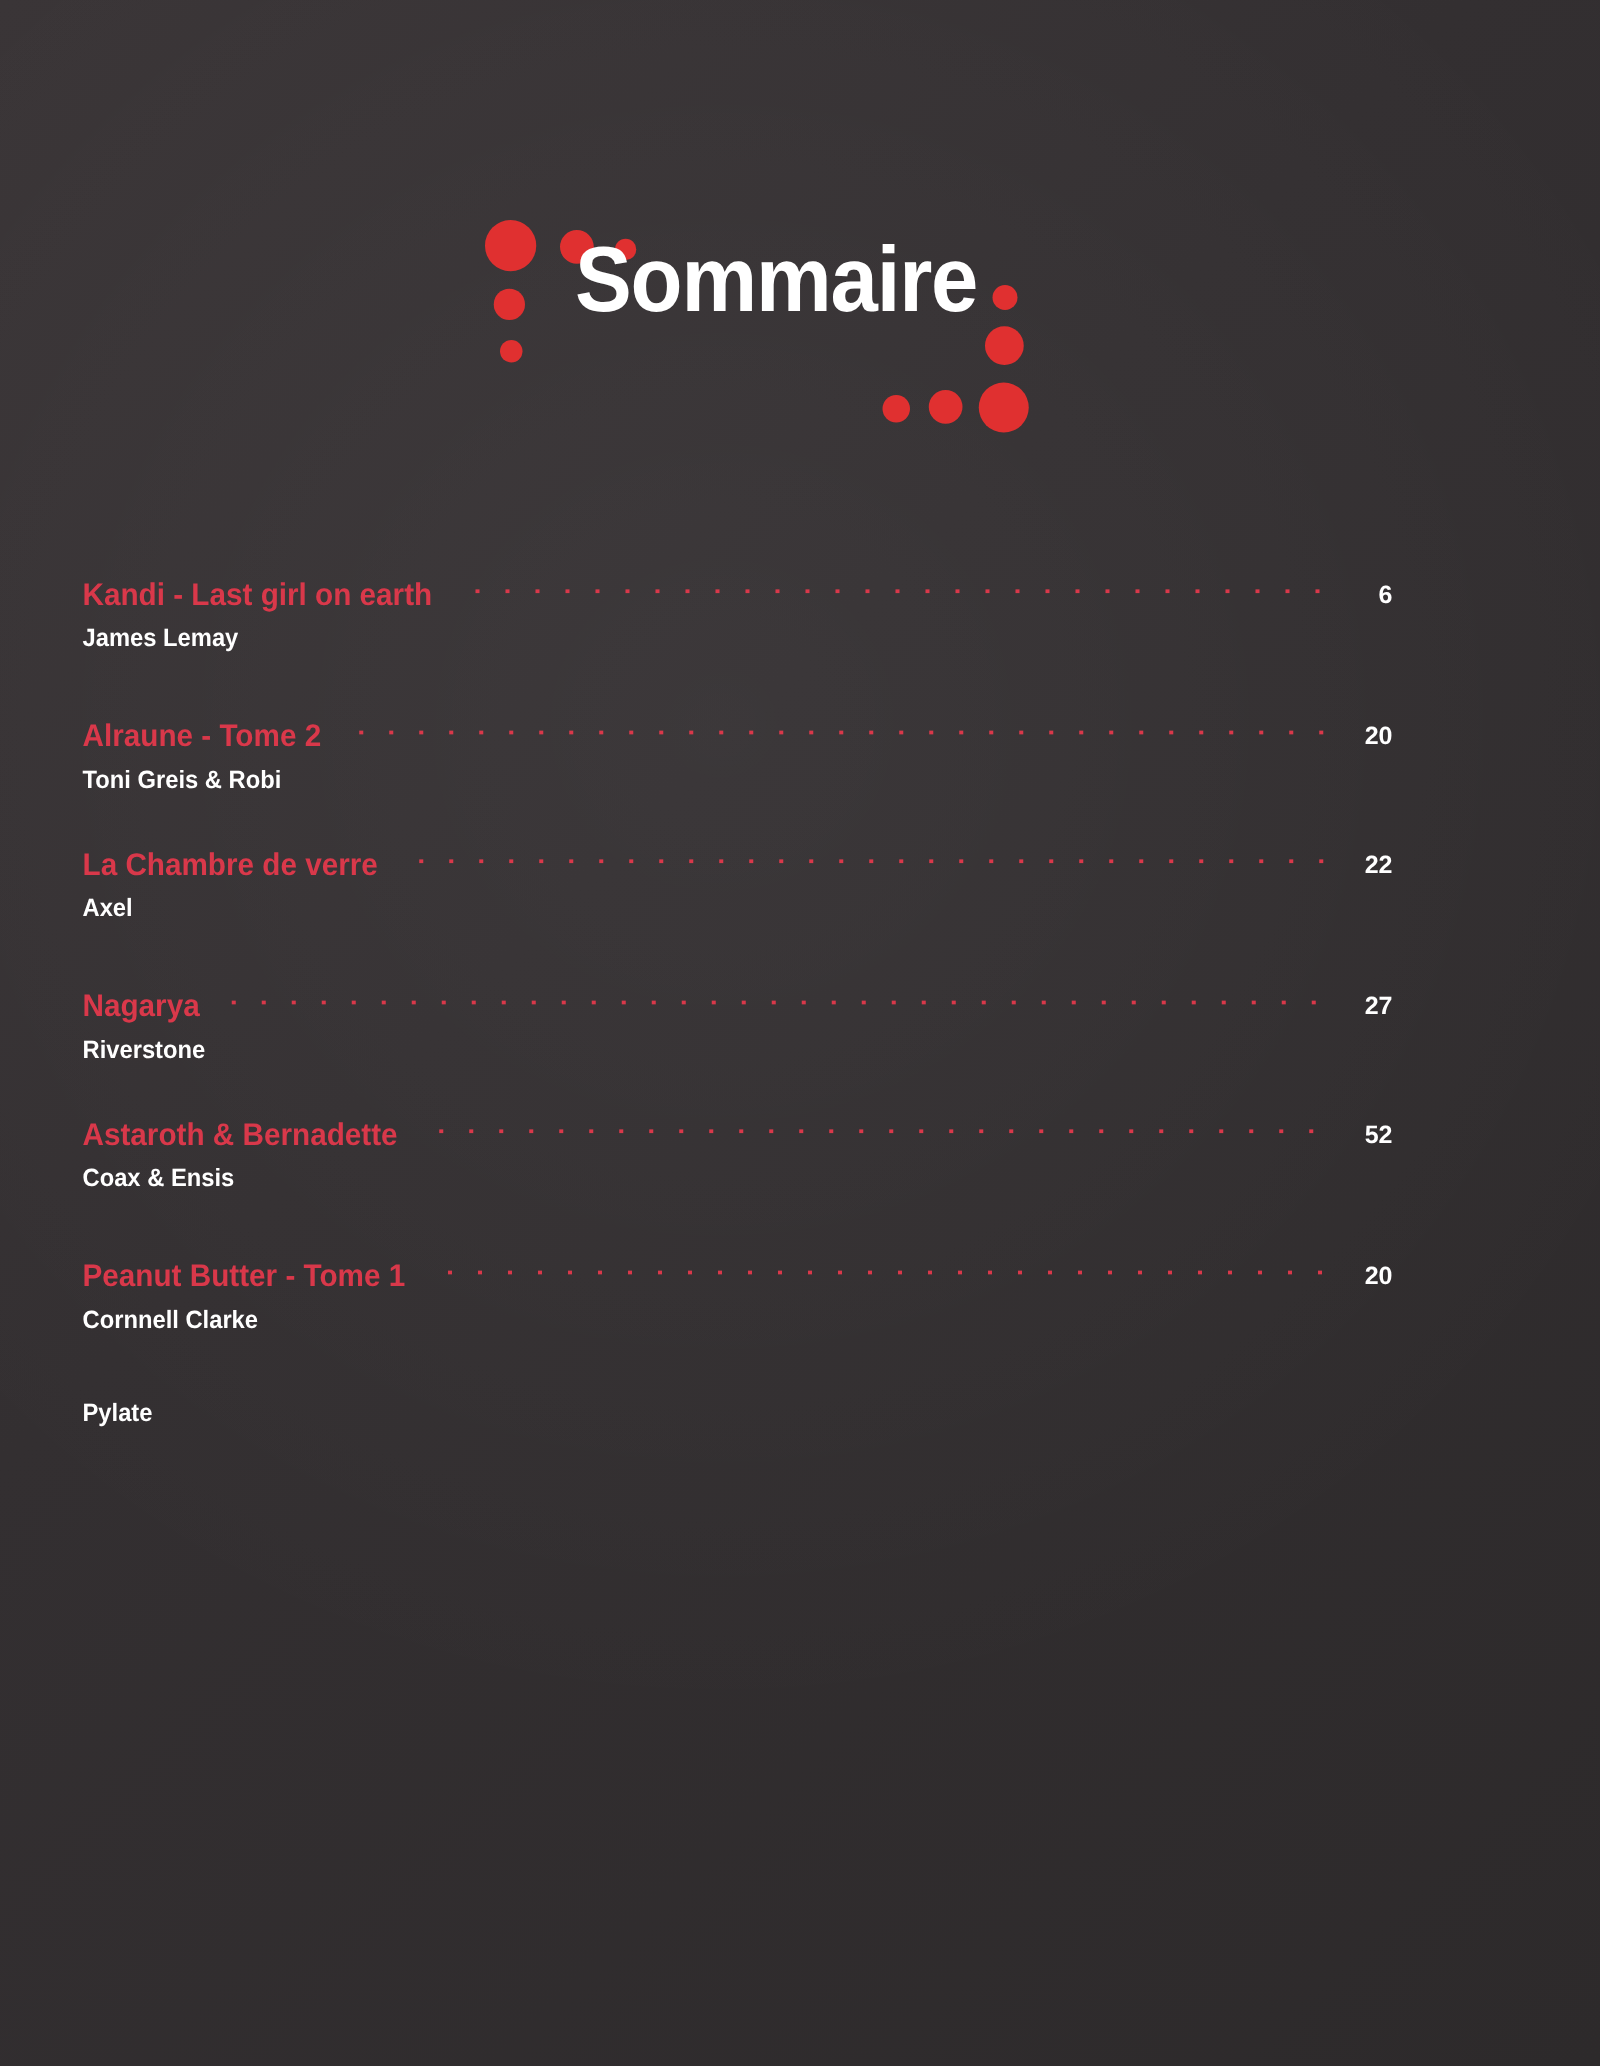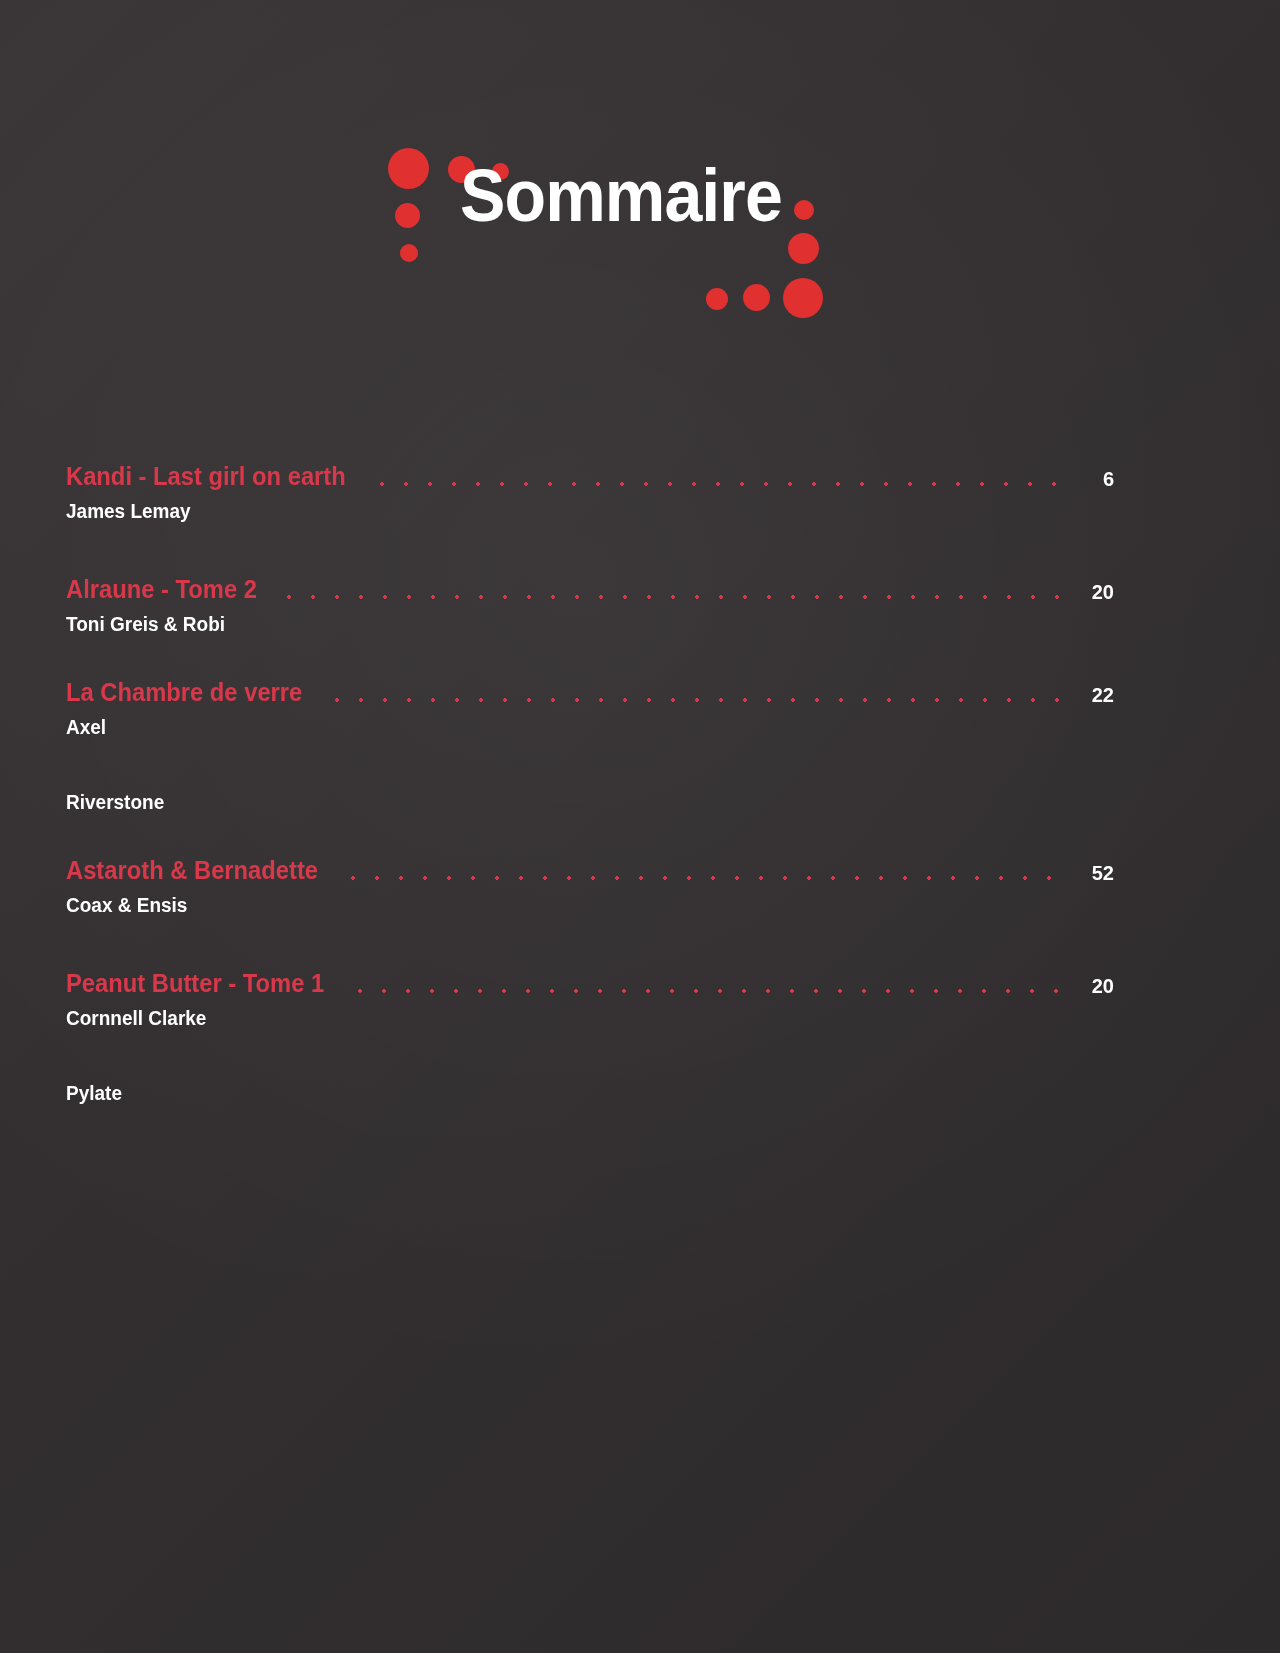--- a/index.html
+++ b/index.html
@@ -26,21 +26,21 @@
   .page {
     position: relative;
     width: 100%;
     height: 100%;
   }
 
   
   .header {
     position: absolute;
     left: 0;
-    top: 118px;
+    top: 146px;
     width: 100%;
     height: 230px;
   }
   .header-inner {
     position: relative;
     width: 460px;
     margin: 0 auto;
     margin-left: 400px;
     height: 230px;
   }
@@ -79,21 +79,21 @@
     left: 66px;
     top: 462px;
     width: 1048px;
   }
   .entry {
     position: relative;
     margin-bottom: 36px;
   }
   .entry-line {
     display: flex;
-    align-items: flex-end;
+    align-items: center;
     width: 100%;
   }
   .entry-title {
     color: #d9384a;
     font-size: 25px;
     font-weight: bold;
     white-space: nowrap;
     font-family: "Liberation Sans", sans-serif;
     transform: scaleX(0.95);
     transform-origin: left center;
@@ -175,20 +175,25 @@
     <div class="entry gap-lg">
       <div class="entry-line">
         <span class="entry-title">La Chambre de verre</span>
         <span class="leader"></span>
         <span class="entry-page">22</span>
       </div>
       <div class="entry-author">Axel</div>
     </div>
 
     <div class="entry gap-md">
+      <div class="entry-line">
+        <span class="entry-title">Nagarya</span>
+        <span class="leader"></span>
+        <span class="entry-page">27</span>
+      </div>
       <div class="entry-author">Riverstone</div>
     </div>
 
     <div class="entry gap-lg">
       <div class="entry-line">
         <span class="entry-title">Astaroth &amp; Bernadette</span>
         <span class="leader"></span>
         <span class="entry-page">52</span>
       </div>
       <div class="entry-author">Coax &amp; Ensis</div>

